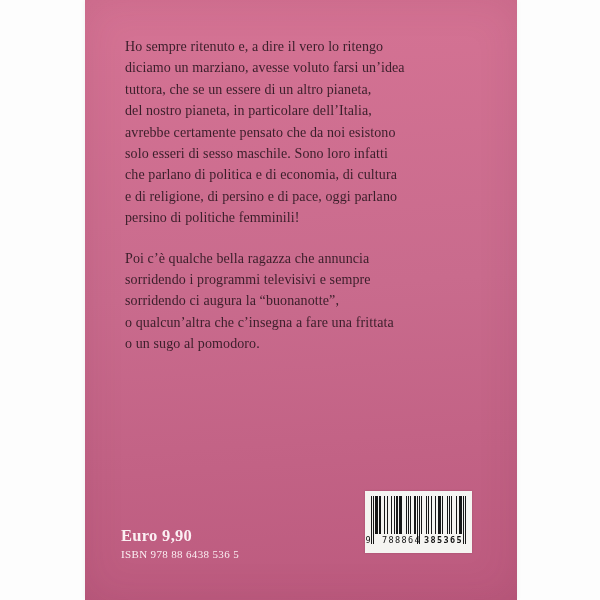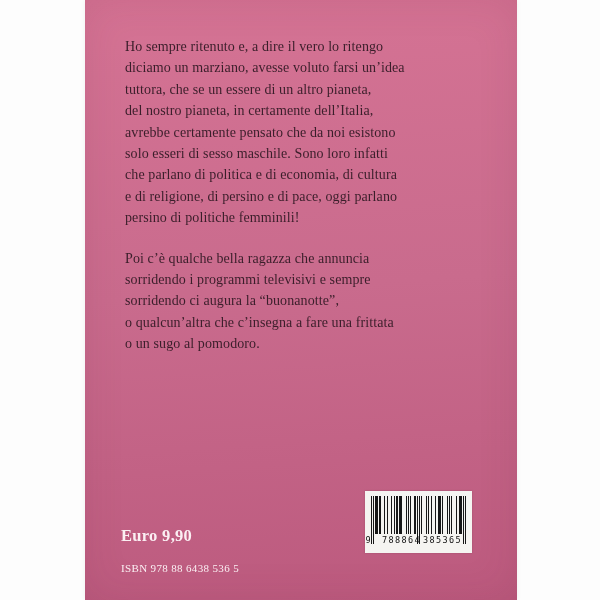--- a/index.html
+++ b/index.html
@@ -21,50 +21,50 @@
     box-shadow:inset 0 0 40px rgba(110,30,60,0.12), 0 0 5px rgba(0,0,0,0.06);
   }
   .text-block{
     position:absolute;left:40px;top:36px;
     font-size:14px;line-height:21.4px;color:var(--ink);
     letter-spacing:0.1px;white-space:nowrap;
   }
   .para2{margin-top:19px;}
   .price{position:absolute;left:36px;top:526px;color:var(--light-text);}
   .euro{font-size:16.5px;font-weight:bold;letter-spacing:0.3px;}
-  .isbn{font-size:11px;margin-top:16px;letter-spacing:0.35px;}
+  .isbn{font-size:11px;margin-top:2px;letter-spacing:0.35px;}
   .barcode-box{
     position:absolute;left:280px;top:491px;width:107px;height:62px;
     background:#f5f4f1;box-shadow:0 0 2px rgba(0,0,0,0.15);
   }
   .bc-bars{position:absolute;left:6px;top:5px;display:flex;align-items:flex-start;}
   .bc-bars .m{width:1px;height:38px;flex:0 0 1px;background:transparent;}
   .bc-bars .m.on{background:var(--bar);}
   .bc-bars .m.tall{height:48px;}
   .bc-digits{
     position:absolute;top:43px;left:0;width:107px;height:12px;
     font-family:"DejaVu Sans Mono","Liberation Mono",monospace;
     font-size:8.5px;line-height:12px;color:#111;
   }
   .bc-d9{position:absolute;left:0px;width:6px;text-align:center;}
   .bc-g1{position:absolute;left:6px;width:50px;text-align:right;letter-spacing:1.4px;}
-  .bc-g2{position:absolute;left:57px;width:41px;text-align:center;letter-spacing:1.4px;}
+  .bc-g2{position:absolute;left:57px;width:41px;text-align:right;letter-spacing:1.4px;font-weight:bold;}
 </style>
 </head>
 <body>
 
 <div class="page">
   <div class="cover">
 
     <div class="text-block">
       <div class="para">
           <div>Ho sempre ritenuto e, a dire il vero lo ritengo</div>
           <div>diciamo un marziano, avesse voluto farsi un’idea</div>
           <div>tuttora, che se un essere di un altro pianeta,</div>
-          <div>del nostro pianeta, in certamente dell’Italia,</div>
+          <div>del nostro pianeta, in particolare dell’Italia,</div>
           <div>avrebbe certamente pensato che da noi esistono</div>
           <div>solo esseri di sesso maschile. Sono loro infatti</div>
           <div>che parlano di politica e di economia, di cultura</div>
           <div>e di religione, di persino e di pace, oggi parlano</div>
           <div>persino di politiche femminili!</div>
         </div>
       <div class="para para2">
           <div>Poi c’è qualche bella ragazza che annuncia</div>
           <div>sorridendo i programmi televisivi e sempre</div>
           <div>sorridendo ci augura la “buonanotte”,</div>

